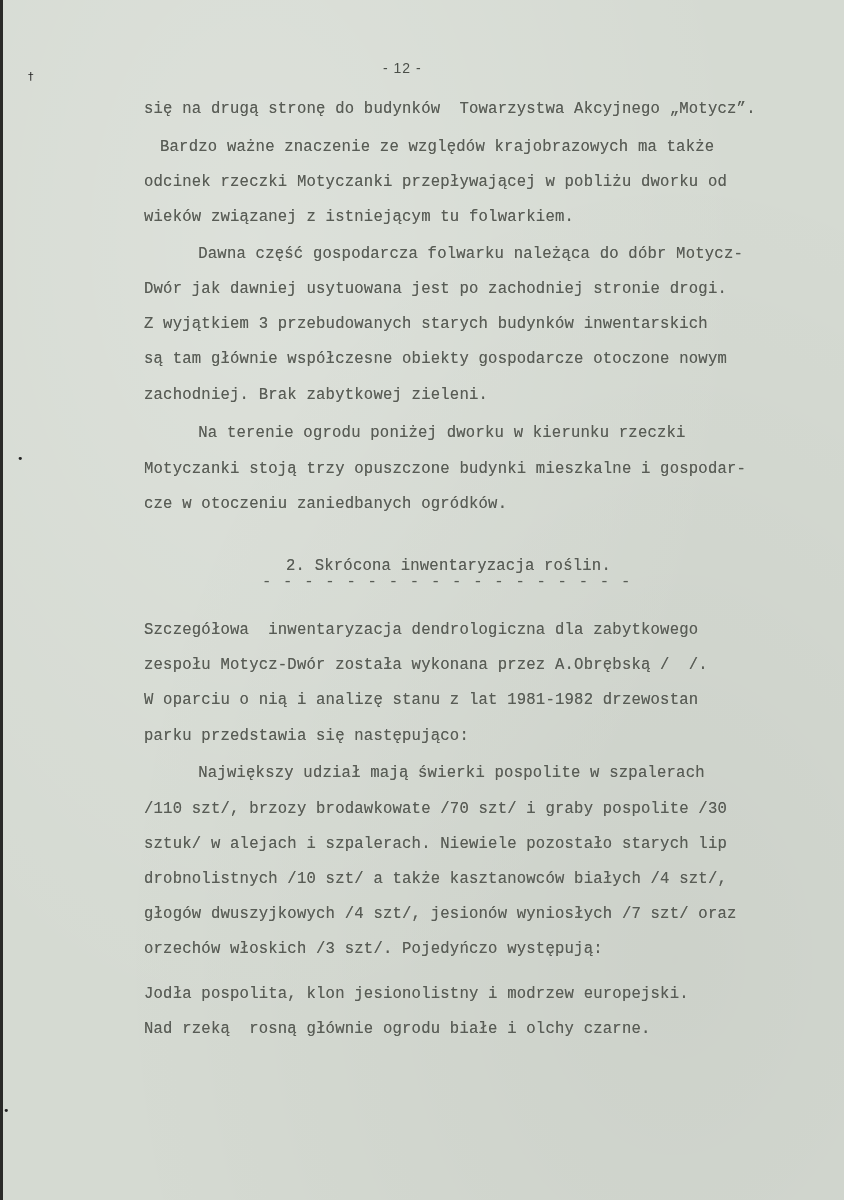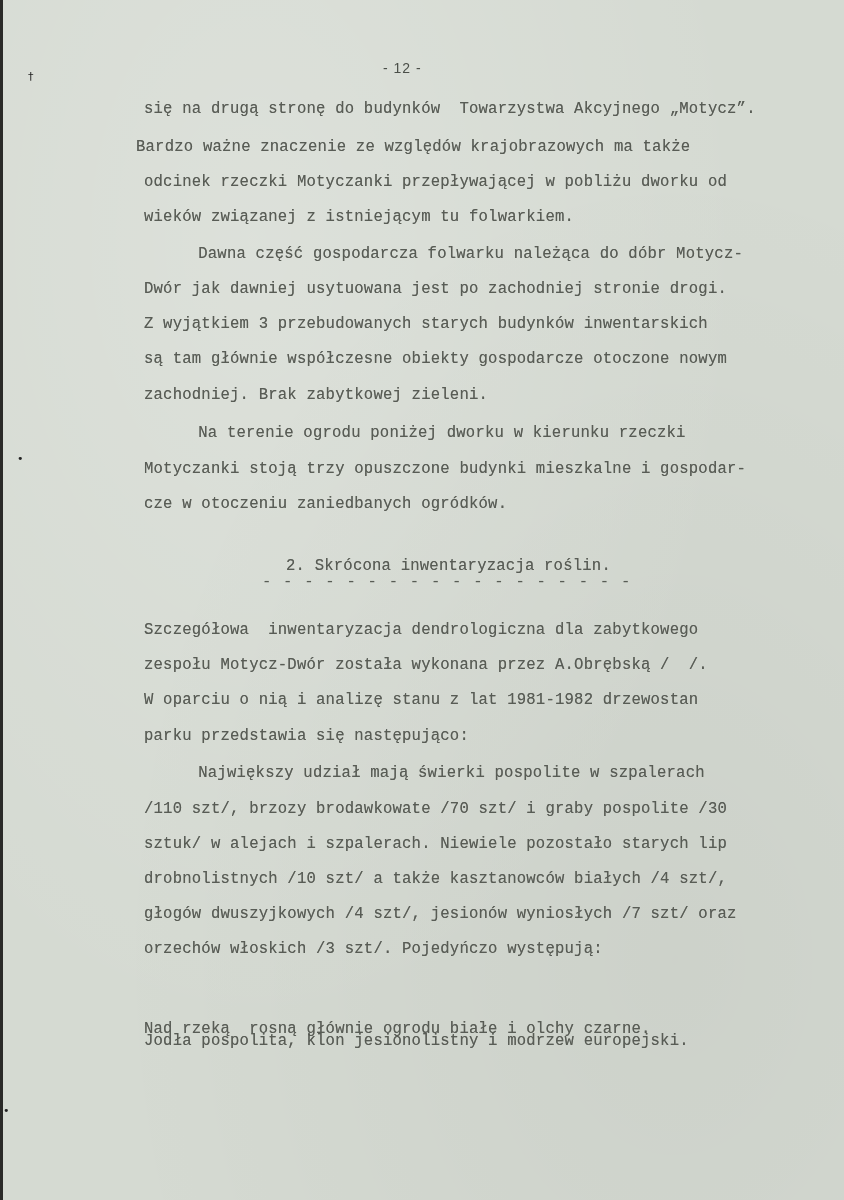--- a/index.html
+++ b/index.html
@@ -68,21 +68,21 @@
 <div class="page">
   <div class="left-edge"></div>
 
   <span class="mark" style="left:28px; top:70px;">†</span>
   <span class="mark" style="left:17px; top:452px;">•</span>
   <span class="mark" style="left:3px; top:1104px;">•</span>
 
   <div class="page-number">- 12 -</div>
 
   <div class="line" style="left:144px; top:100px;">się na drugą stronę do budynków  Towarzystwa Akcyjnego „Motycz”.</div>
-  <div class="line" style="left:136px; top:138px;">Bardzo ważne znaczenie ze względów krajobrazowych ma także</div>
+  <div class="line" style="left:160px; top:138px;">Bardzo ważne znaczenie ze względów krajobrazowych ma także</div>
   <div class="line" style="left:144px; top:173px;">odcinek rzeczki Motyczanki przepływającej w pobliżu dworku od</div>
   <div class="line" style="left:144px; top:208px;">wieków związanej z istniejącym tu folwarkiem.</div>
 
   <div class="line" style="left:160px; top:245px;">    Dawna część gospodarcza folwarku należąca do dóbr Motycz-</div>
   <div class="line" style="left:144px; top:280px;">Dwór jak dawniej usytuowana jest po zachodniej stronie drogi.</div>
   <div class="line" style="left:144px; top:315px;">Z wyjątkiem 3 przebudowanych starych budynków inwentarskich</div>
   <div class="line" style="left:144px; top:350px;">są tam głównie współczesne obiekty gospodarcze otoczone nowym</div>
   <div class="line" style="left:144px; top:386px;">zachodniej. Brak zabytkowej zieleni.</div>
 
   <div class="line" style="left:160px; top:424px;">    Na terenie ogrodu poniżej dworku w kierunku rzeczki</div>
@@ -97,15 +97,15 @@
   <div class="line" style="left:144px; top:691px;">W oparciu o nią i analizę stanu z lat 1981-1982 drzewostan</div>
   <div class="line" style="left:144px; top:727px;">parku przedstawia się następująco:</div>
 
   <div class="line" style="left:160px; top:764px;">    Największy udział mają świerki pospolite w szpalerach</div>
   <div class="line" style="left:144px; top:800px;">/110 szt/, brzozy brodawkowate /70 szt/ i graby pospolite /30</div>
   <div class="line" style="left:144px; top:835px;">sztuk/ w alejach i szpalerach. Niewiele pozostało starych lip</div>
   <div class="line" style="left:144px; top:870px;">drobnolistnych /10 szt/ a także kasztanowców białych /4 szt/,</div>
   <div class="line" style="left:144px; top:905px;">głogów dwuszyjkowych /4 szt/, jesionów wyniosłych /7 szt/ oraz</div>
   <div class="line" style="left:144px; top:940px;">orzechów włoskich /3 szt/. Pojedyńczo występują:</div>
 
-  <div class="line" style="left:144px; top:985px;margin-top:47px;">Jodła pospolita, klon jesionolistny i modrzew europejski.</div>
+  <div class="line" style="left:144px; top:985px;">Jodła pospolita, klon jesionolistny i modrzew europejski.</div>
   <div class="line" style="left:144px; top:1020px;">Nad rzeką  rosną głównie ogrodu białe i olchy czarne.</div>
 </div>
 
 </body></html>

